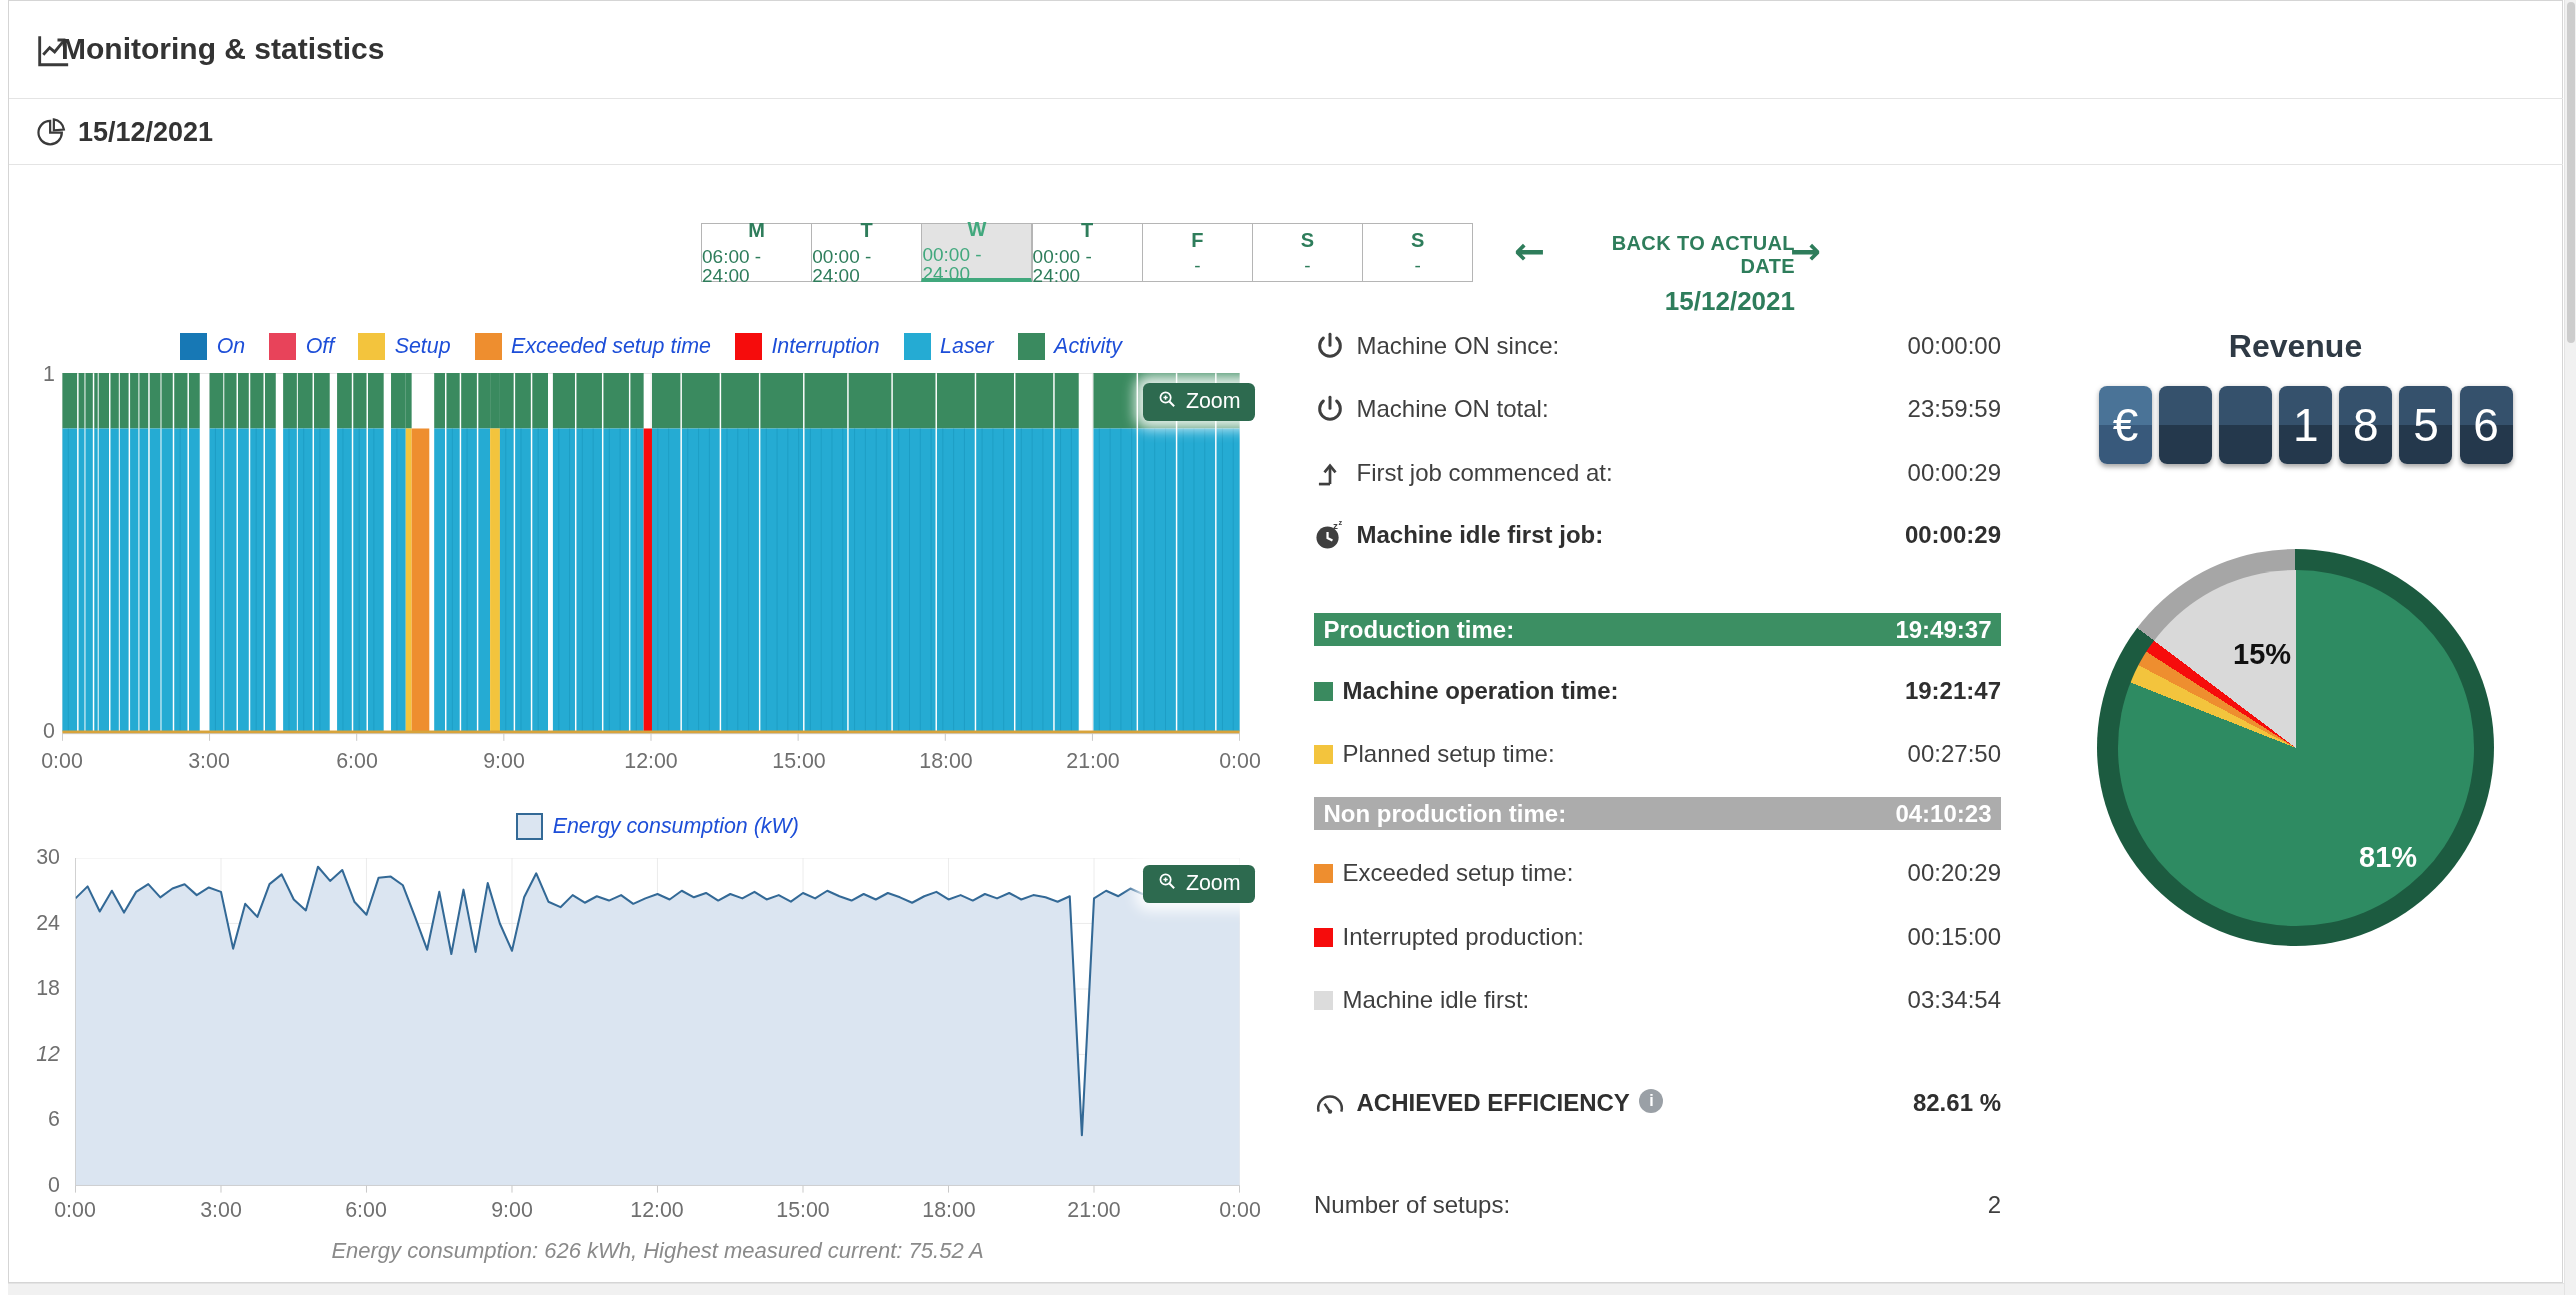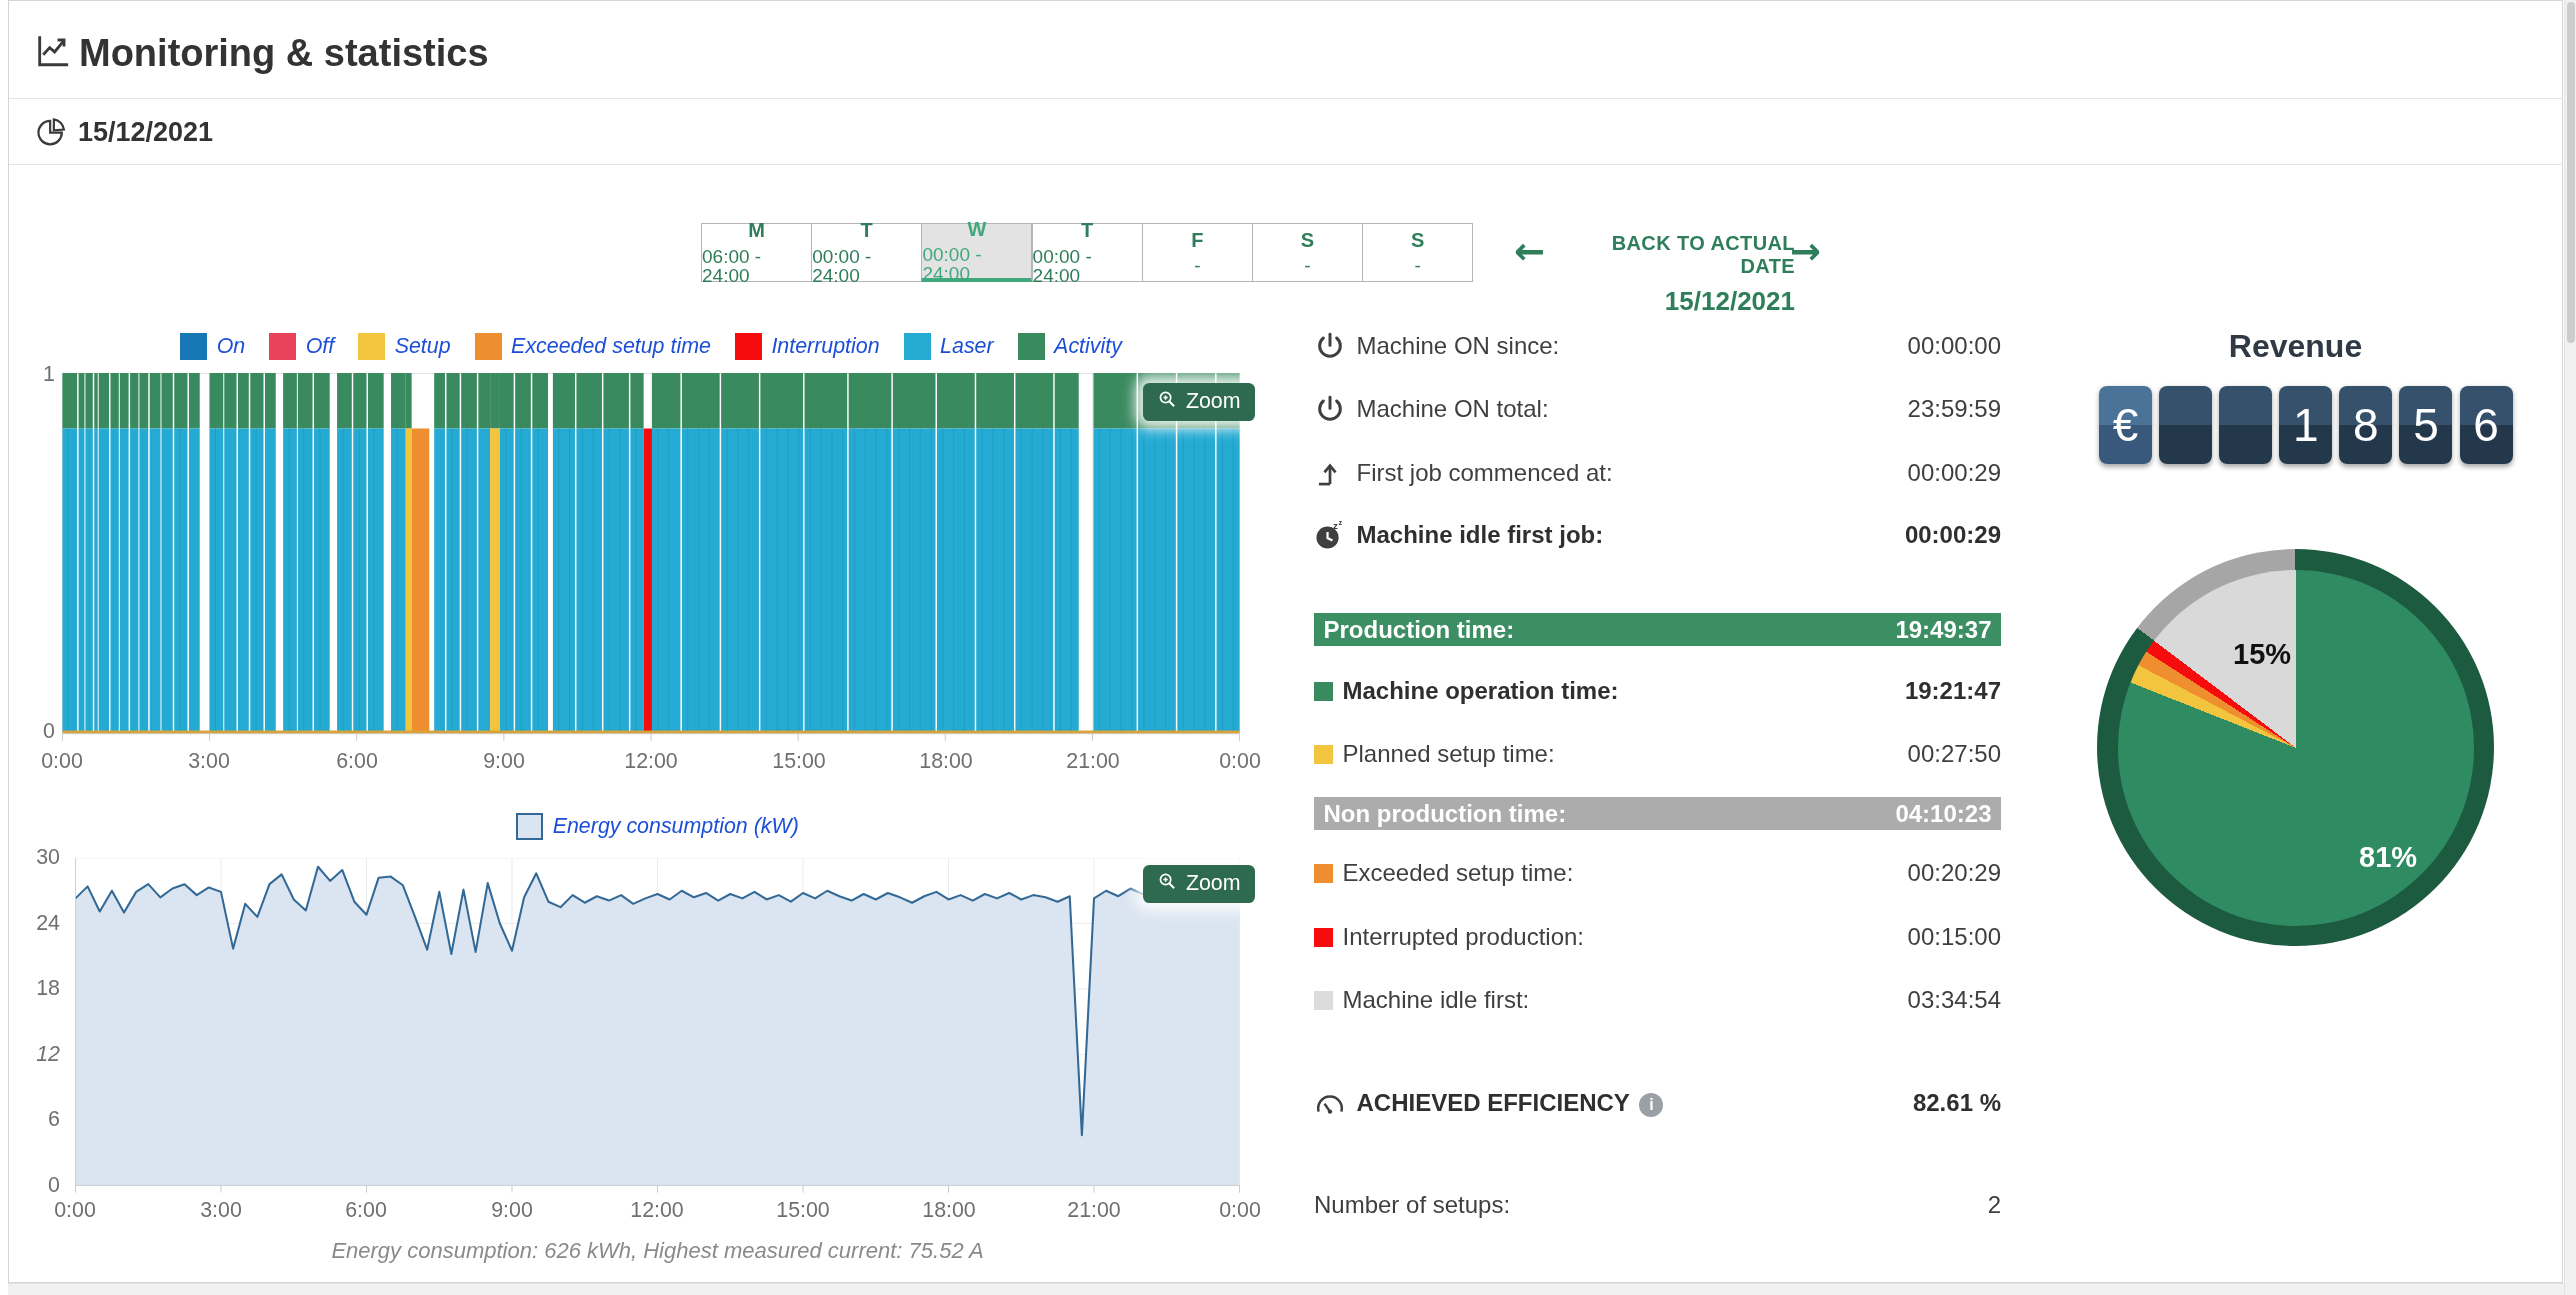--- a/index.html
+++ b/index.html
@@ -5,21 +5,21 @@
 <style>
   * { box-sizing: border-box; margin: 0; padding: 0; }
   html,body { background:#fff; }
   body { font-family:"Liberation Sans","DejaVu Sans",sans-serif; color:#3c3c3c; overflow:hidden; }
   .page { position:relative; width:2576px; height:1295px; background:#fff; overflow:hidden; }
   .frame { position:absolute; left:8px; top:0; width:2555px; height:1283px; border:0.8px solid #d5d5d5; }
   .divider { position:absolute; left:8.7px; width:2554px; height:0.8px; background:#e4e4e4; }
 
   
   .hdr-icon { position:absolute; left:34px; top:32px; width:37px; height:37px; }
-  .hdr-title { position:absolute; left:79px; top:32px; font-size:38px; font-weight:bold; color:#333; }
+  .hdr-title { position:absolute; left:61px; top:32px; font-size:30px; font-weight:bold; color:#333; }
   .date-icon { position:absolute; left:36px; top:116px; width:32px; height:32px; }
   .date-text { position:absolute; left:78px; top:117px; font-size:27px; font-weight:bold; color:#333; }
 
   
   .week { position:absolute; left:701px; top:223px; display:flex; }
   .week-cell { width:111px; height:59px; border:0.8px solid #b5b5b5; margin-left:-0.8px; background:#fff;
     display:flex; flex-direction:column; align-items:center; justify-content:center; cursor:pointer; }
   .week-cell:first-child { margin-left:0; }
   .week-cell .d { font-size:20px; font-weight:bold; color:#2e7d5b; line-height:1; }
   .week-cell .r { font-size:19px; color:#2e7d5b; margin-top:6.3px; line-height:1; }
@@ -44,21 +44,21 @@
   .caption { position:absolute; text-align:center; font-size:22px; font-style:italic; color:#8a8a8a; }
   .zoom-btn { position:absolute; display:flex; align-items:center; gap:8px; padding:5.6px 14.3px;
     background:#2d6a4f; border:none; border-radius:6.3px; color:#fff; font-size:21.4px; cursor:pointer;
     box-shadow:0 0 12.7px 8px rgba(255,255,255,.85); }
   .plot { position:absolute; }
 
   
   .stat-row { position:absolute; left:1314px; width:687px; height:48px; display:flex; align-items:center; }
   .stat-row .ic { width:33px; height:33px; flex:0 0 33px; display:flex; align-items:center; }
   .stat-row .sq { width:19px; height:19px; flex:0 0 19px; margin-right:0; }
-  .stat-row .lbl { font-size:24px; color:#3f3f3f; margin-left:9.5px; display:flex; align-items:flex-end; gap:9.5px; }
+  .stat-row .lbl { font-size:24px; color:#3f3f3f; margin-left:9.5px; display:flex; align-items:flex-start; gap:9.5px; }
   .stat-row .val { margin-left:auto; font-size:24px; color:#3f3f3f; }
   .stat-row.bold .lbl, .stat-row.bold .val { font-weight:bold; color:#2f2f2f; }
   .stat-banner { position:absolute; left:1314px; width:687px; height:33px; display:flex; align-items:center;
     padding:0 9.5px; color:#fff; font-size:24px; font-weight:bold; }
   .stat-banner .val { margin-left:auto; }
   .info-ic { width:24px; height:24px; border-radius:50%; background:#9aa0a6; color:#fff;
     font-size:16px; font-weight:bold; display:inline-flex; align-items:center; justify-content:center; cursor:pointer; }
 
   
   .rev-title { position:absolute; left:2095px; top:328px; width:401px; text-align:center;

